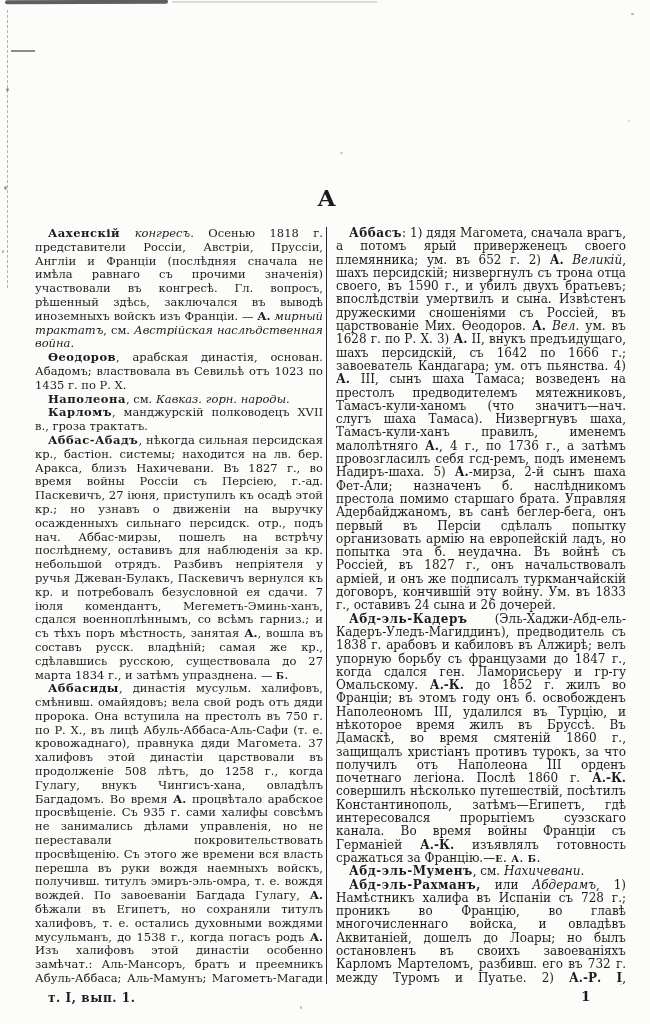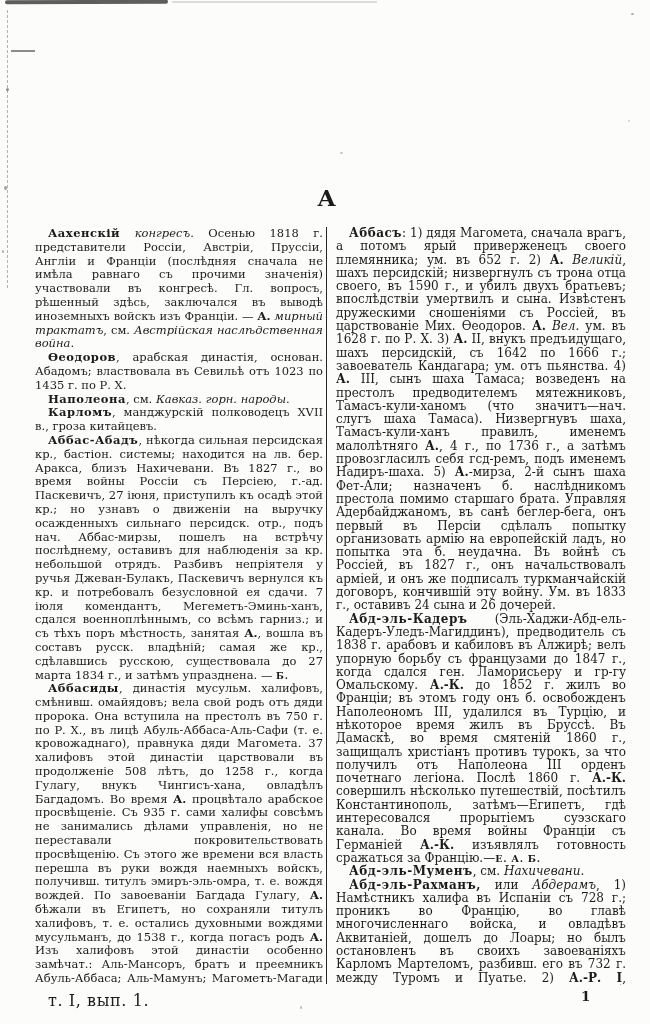--- a/index.html
+++ b/index.html
@@ -50,22 +50,22 @@
   .entry { margin: 0; text-indent: 13px; }
   .seg-h   { font-weight: bold; letter-spacing: 0.5px; }
   .seg-b   { font-weight: bold; }
   .seg-i   { font-style: italic; }
   .seg-sig { font-weight: bold; font-size: 0.8em; letter-spacing: 0.7px; }
   
   .footer-volume {
     position: absolute;
     left: 48px;
     top: 991px;
-    font-size: 16px;
-    font-weight: normal;
+    font-size: 12px;
+    font-weight: bold;
     letter-spacing: 0.6px;
   }
   .footer-page {
     position: absolute;
     left: 581px;
     top: 988px;
     font-size: 13.5px;
     font-weight: bold;
   }
   
@@ -99,21 +99,21 @@
   <div class="art art-speck-f"></div>
   <div class="art art-speck-g"></div>
 
   <div class="section-letter">А</div>
 
   <div class="columns">
     <div class="col col-left">
         <p class="entry"><span class="seg-h">Аахенскій</span><span class="seg-i"> конгресъ</span><span class="seg-n">. Осенью 1818 г. представители Россіи, Австріи, Пруссіи, Англіи и Франціи (послѣдняя сначала не имѣла равнаго съ прочими значенія) участвовали въ конгресѣ. Гл. вопросъ, рѣшенный здѣсь, заключался въ выводѣ иноземныхъ войскъ изъ Франціи. — </span><span class="seg-b">А.</span><span class="seg-i"> мирный трактатъ</span><span class="seg-n">, см. </span><span class="seg-i">Австрійская наслѣдственная война</span><span class="seg-n">.</span></p>
         <p class="entry"><span class="seg-h">Ѳеодоров</span><span class="seg-n">, арабская династія, основан. Абадомъ; властвовала въ Севильѣ отъ 1023 по 1435 г. по Р. Х.</span></p>
         <p class="entry"><span class="seg-h">Наполеона</span><span class="seg-n">, см. </span><span class="seg-i">Кавказ. горн. народы</span><span class="seg-n">.</span></p>
-        <p class="entry"><span class="seg-h">Карломъ</span><span class="seg-n">, манджурскій полководецъ XVII в., гроза китайцевъ.</span></p>
+        <p class="entry"><span class="seg-h">Карломъ</span><span class="seg-n">, манджурскій полководецъ XVII в., гроза трактатъ.</span></p>
         <p class="entry"><span class="seg-h">Аббас-Абадъ</span><span class="seg-n">, нѣкогда сильная персидская кр., бастіон. системы; находится на лв. бер. Аракса, близъ Нахичевани. Въ 1827 г., во время войны Россіи съ Персіею, г.-ад. Паскевичъ, 27 іюня, приступилъ къ осадѣ этой кр.; но узнавъ о движеніи на выручку осажденныхъ сильнаго персидск. отр., подъ нач. Аббас-мирзы, пошелъ на встрѣчу послѣднему, оставивъ для наблюденія за кр. небольшой отрядъ. Разбивъ непріятеля у ручья Джеван-Булакъ, Паскевичъ вернулся къ кр. и потребовалъ безусловной ея сдачи. 7 іюля комендантъ, Мегеметъ-Эминь-ханъ, сдался военноплѣннымъ, со всѣмъ гарниз.; и съ тѣхъ поръ мѣстность, занятая </span><span class="seg-b">А.</span><span class="seg-n">, вошла въ составъ русск. владѣній; самая же кр., сдѣлавшись русскою, существовала до 27 марта 1834 г., и затѣмъ упразднена. — </span><span class="seg-sig">Б.</span></p>
         <p class="entry"><span class="seg-h">Аббасиды</span><span class="seg-n">, династія мусульм. халифовъ, смѣнивш. омайядовъ; вела свой родъ отъ дяди пророка. Она вступила на престолъ въ 750 г. по Р. Х., въ лицѣ Абуль-Аббаса-Аль-Сафи (т. е. кровожаднаго), правнука дяди Магомета. 37 халифовъ этой династіи царствовали въ продолженіе 508 лѣтъ, до 1258 г., когда Гулагу, внукъ Чингисъ-хана, овладѣлъ Багдадомъ. Во время </span><span class="seg-b">А.</span><span class="seg-n"> процвѣтало арабское просвѣщеніе. Съ 935 г. сами халифы совсѣмъ не занимались дѣлами управленія, но не переставали покровительствовать просвѣщенію. Съ этого же времени вся власть перешла въ руки вождя наемныхъ войскъ, получивш. титулъ эмиръ-эль-омра, т. е. вождя вождей. По завоеваніи Багдада Гулагу, </span><span class="seg-b">А.</span><span class="seg-n"> бѣжали въ Египетъ, но сохраняли титулъ халифовъ, т. е. остались духовными вождями мусульманъ, до 1538 г., когда погасъ родъ </span><span class="seg-b">А.</span><span class="seg-n"> Изъ халифовъ этой династіи особенно замѣчат.: Аль-Мансоръ, братъ и преемникъ Абуль-Аббаса; Аль-Мамунъ; Магометъ-Магади и Гарунъ-аль-Рашидъ.—</span></p>
       </div>
     <div class="divider"></div>
     <div class="col col-right">
         <p class="entry"><span class="seg-h">Аббасъ</span><span class="seg-n">: 1) дядя Магомета, сначала врагъ, а потомъ ярый приверженецъ своего племянника; ум. въ 652 г. 2) </span><span class="seg-b">А.</span><span class="seg-i"> Великій</span><span class="seg-n">, шахъ персидскій; низвергнулъ съ трона отца своего, въ 1590 г., и убилъ двухъ братьевъ; впослѣдствіи умертвилъ и сына. Извѣстенъ дружескими сношеніями съ Россіей, въ царствованіе Мих. Ѳеодоров. </span><span class="seg-b">А.</span><span class="seg-i"> Вел.</span><span class="seg-n"> ум. въ 1628 г. по Р. Х. 3) </span><span class="seg-b">А.</span><span class="seg-n"> II, внукъ предъидущаго, шахъ персидскій, съ 1642 по 1666 г.; завоеватель Кандагара; ум. отъ пьянства. 4) </span><span class="seg-b">А.</span><span class="seg-n"> III, сынъ шаха Тамаса; возведенъ на престолъ предводителемъ мятежниковъ, Тамасъ-кули-ханомъ (что значитъ—нач. слугъ шаха Тамаса). Низвергнувъ шаха, Тамасъ-кули-ханъ правилъ, именемъ малолѣтняго </span><span class="seg-b">А.</span><span class="seg-n">, 4 г., по 1736 г., а затѣмъ провозгласилъ себя гсд-ремъ, подъ именемъ Надиръ-шаха. 5) </span><span class="seg-b">А.</span><span class="seg-n">-мирза, 2-й сынъ шаха Фет-Али; назначенъ б. наслѣдникомъ престола помимо старшаго брата. Управляя Адербайджаномъ, въ санѣ беглер-бега, онъ первый въ Персіи сдѣлалъ попытку организовать армію на европейскій ладъ, но попытка эта б. неудачна. Въ войнѣ съ Россіей, въ 1827 г., онъ начальствовалъ арміей, и онъ же подписалъ туркманчайскій договоръ, кончившій эту войну. Ум. въ 1833 г., оставивъ 24 сына и 26 дочерей.</span></p>
         <p class="entry"><span class="seg-h">Абд-эль-Кадеръ</span><span class="seg-n"> (Эль-Хаджи-Абд-ель-Кадеръ-Уледъ-Магиддинъ), предводитель съ 1838 г. арабовъ и кабиловъ въ Алжирѣ; велъ упорную борьбу съ французами до 1847 г., когда сдался ген. Ламорисьеру и гр-гу Омальскому. </span><span class="seg-b">А.-К.</span><span class="seg-n"> до 1852 г. жилъ во Франціи; въ этомъ году онъ б. освобожденъ Наполеономъ III, удалился въ Турцію, и нѣкоторое время жилъ въ Бруссѣ. Въ Дамаскѣ, во время смятеній 1860 г., защищалъ христіанъ противъ турокъ, за что получилъ отъ Наполеона III орденъ почетнаго легіона. Послѣ 1860 г. </span><span class="seg-b">А.-К.</span><span class="seg-n"> совершилъ нѣсколько путешествій, посѣтилъ Константинополь, затѣмъ—Египетъ, гдѣ интересовался прорытіемъ суэзскаго канала. Во время войны Франціи съ Германіей </span><span class="seg-b">А.-К.</span><span class="seg-n"> изъявлялъ готовность сражаться за Францію.—</span><span class="seg-sig">Е. А. Б.</span></p>
         <p class="entry"><span class="seg-h">Абд-эль-Муменъ</span><span class="seg-n">, см. </span><span class="seg-i">Нахичевани</span><span class="seg-n">.</span></p>
         <p class="entry"><span class="seg-h">Абд-эль-Рахманъ,</span><span class="seg-n"> или </span><span class="seg-i">Абдерамъ</span><span class="seg-n">, 1) Намѣстникъ халифа въ Испаніи съ 728 г.; проникъ во Францію, во главѣ многочисленнаго войска, и овладѣвъ Аквитаніей, дошелъ до Лоары; но былъ остановленъ въ своихъ завоеваніяхъ Карломъ Мартеломъ, разбивш. его въ 732 г. между Туромъ и Пуатье. 2) </span><span class="seg-b">А.-Р. I</span><span class="seg-n">, принадлежалъ къ фамиліи омайядовъ; б. первымъ халифомъ изъ этой династіи въ Испаніи (758—787 г.). Послѣ избіенія почти всего его рода</span></p>
       </div>

